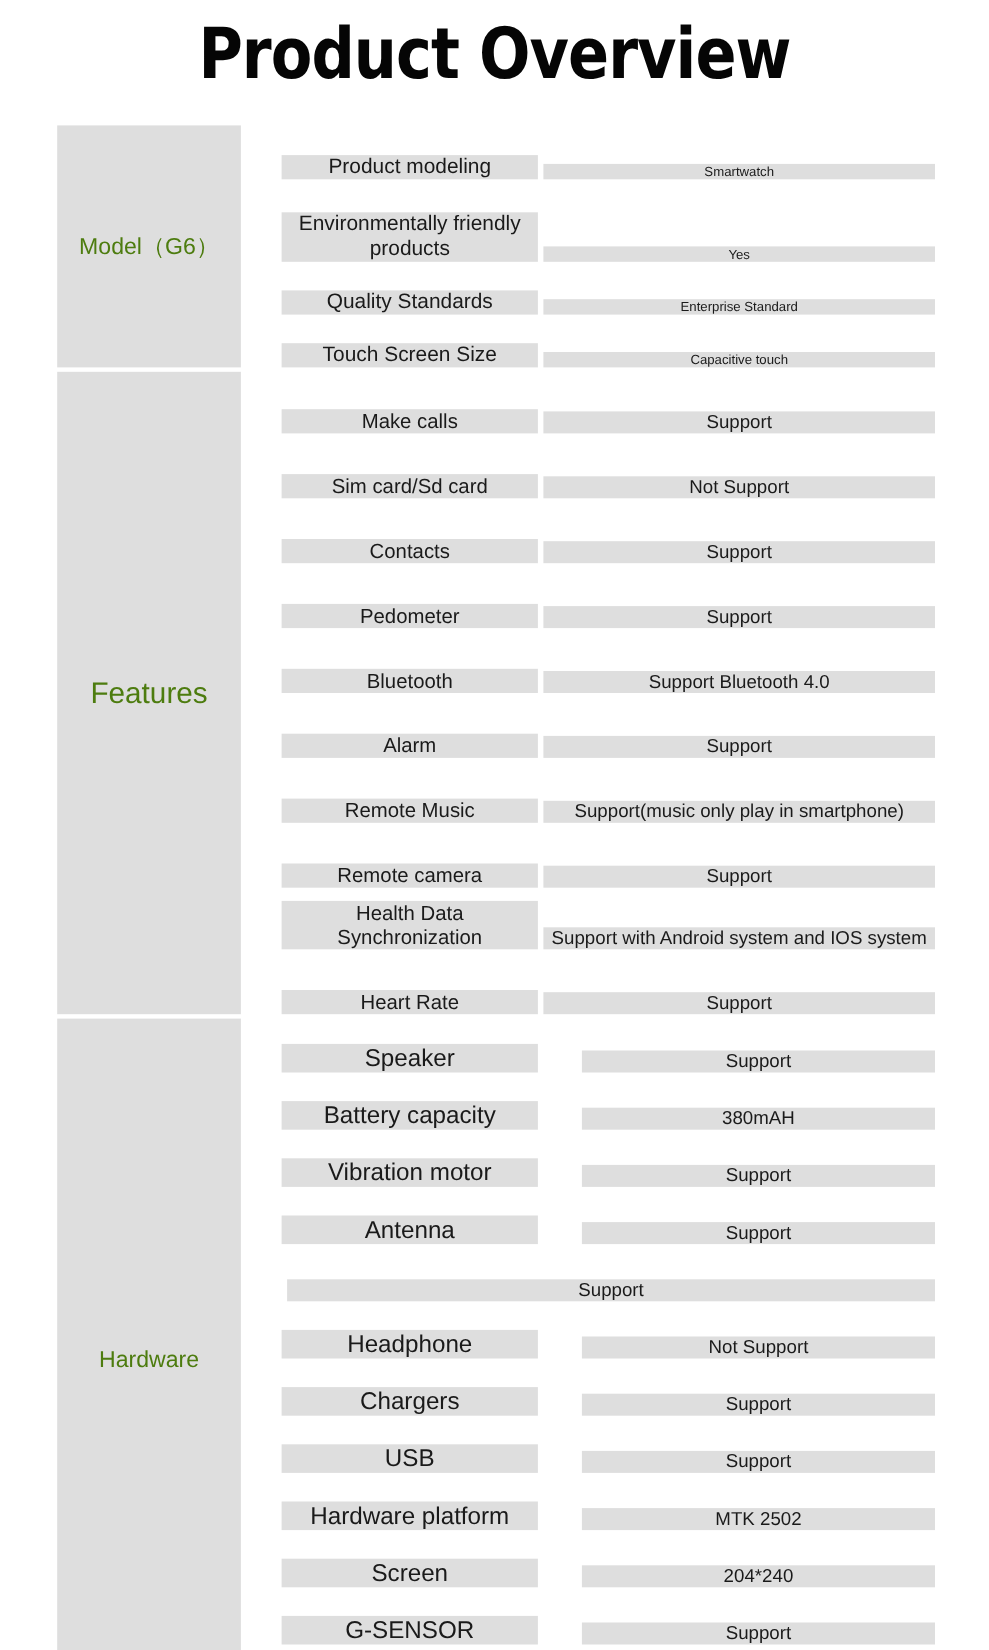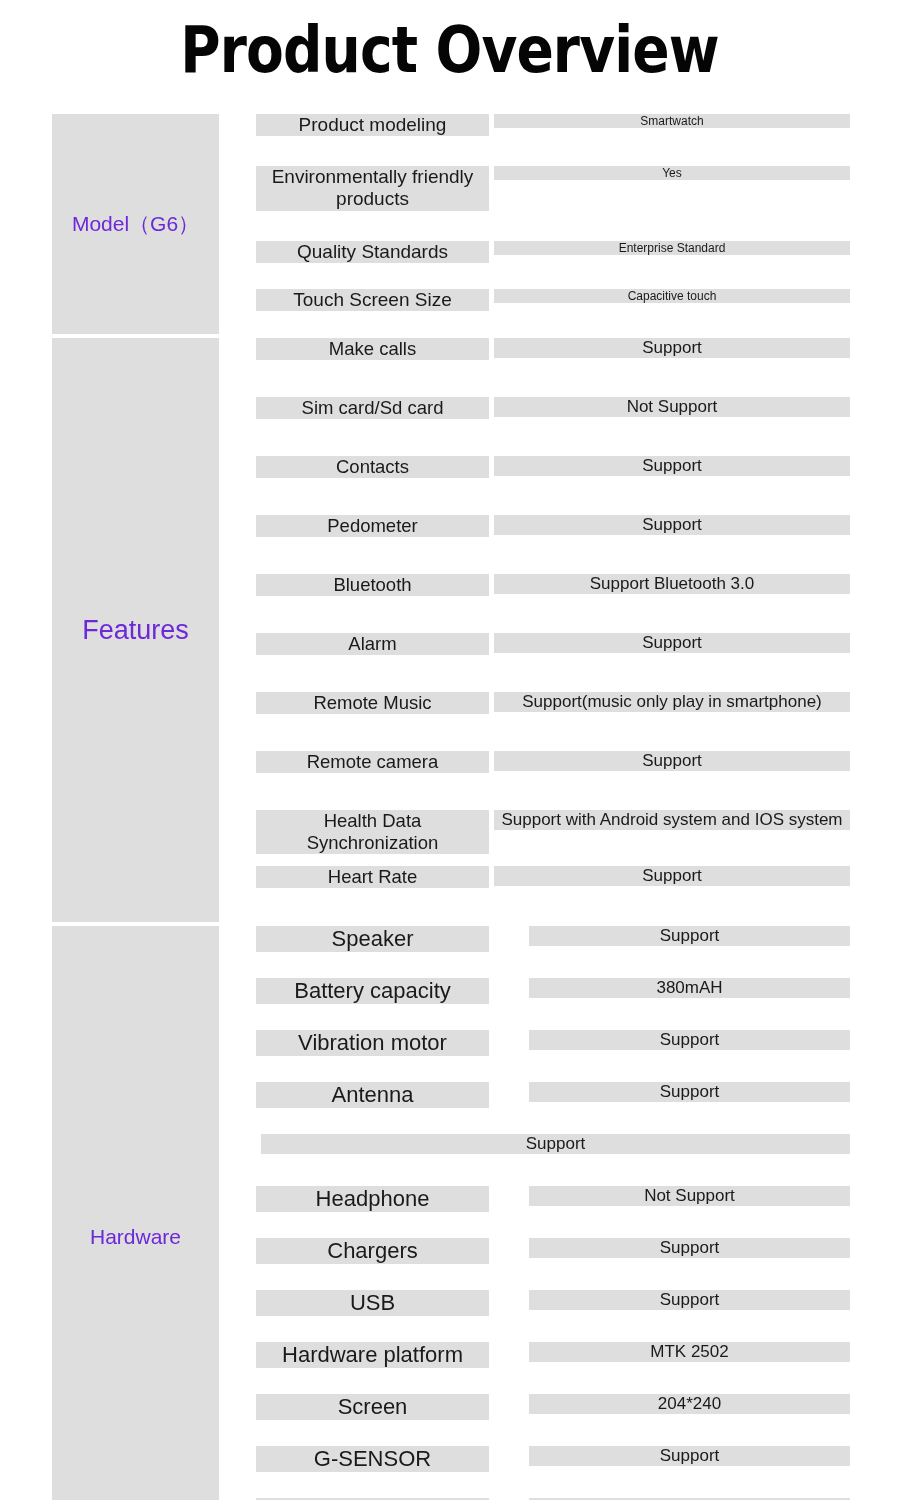--- a/index.html
+++ b/index.html
@@ -47,34 +47,34 @@
   .section:last-child { margin-bottom: 0; }
 
   .section-label {
     width: 167px;
     flex: 0 0 167px;
     background: #dedede;
     display: flex;
     align-items: center;
     justify-content: center;
     text-align: center;
-    color: #6d28d9;
+    color: #4d7c0f;
     box-sizing: border-box;
     padding: 0 6px;
   }
   .section-rows {
     flex: 1 1 auto;
     margin-left: 5px;
     display: flex;
     flex-direction: column;
   }
 
   .spec-row {
     display: flex;
-    align-items: flex-start;
+    align-items: flex-end;
     margin-bottom: 3px;
     padding-left: 32px;
   }
   .spec-row:last-child { margin-bottom: 0; }
 
   .cell {
     background: #dedede;
     display: flex;
     align-items: center;
     justify-content: center;
@@ -158,21 +158,21 @@
       <div class="spec-row">
         <div class="cell cell-label">Contacts</div>
         <div class="cell cell-value">Support</div>
       </div>
       <div class="spec-row">
         <div class="cell cell-label">Pedometer</div>
         <div class="cell cell-value">Support</div>
       </div>
       <div class="spec-row">
         <div class="cell cell-label">Bluetooth</div>
-        <div class="cell cell-value">Support Bluetooth 3.0</div>
+        <div class="cell cell-value">Support Bluetooth 4.0</div>
       </div>
       <div class="spec-row">
         <div class="cell cell-label">Alarm</div>
         <div class="cell cell-value">Support</div>
       </div>
       <div class="spec-row">
         <div class="cell cell-label">Remote Music</div>
         <div class="cell cell-value">Support(music only play in smartphone)</div>
       </div>
       <div class="spec-row">

